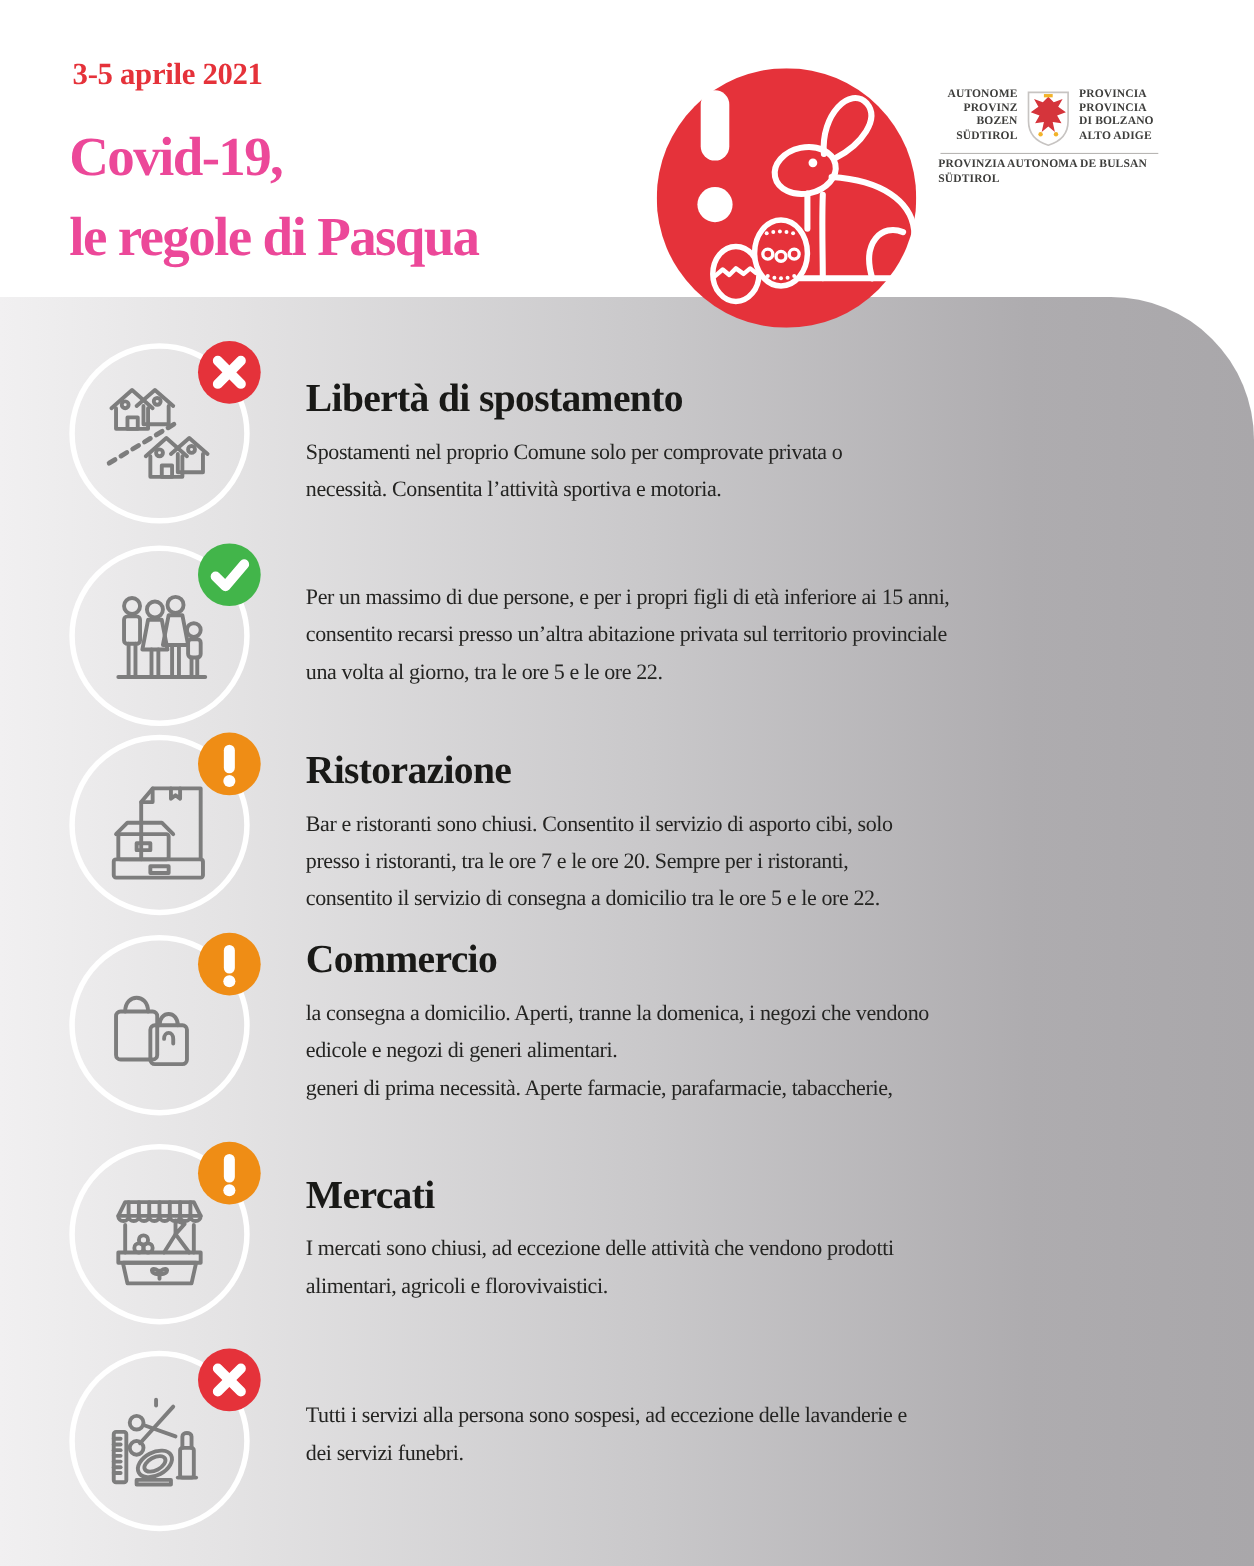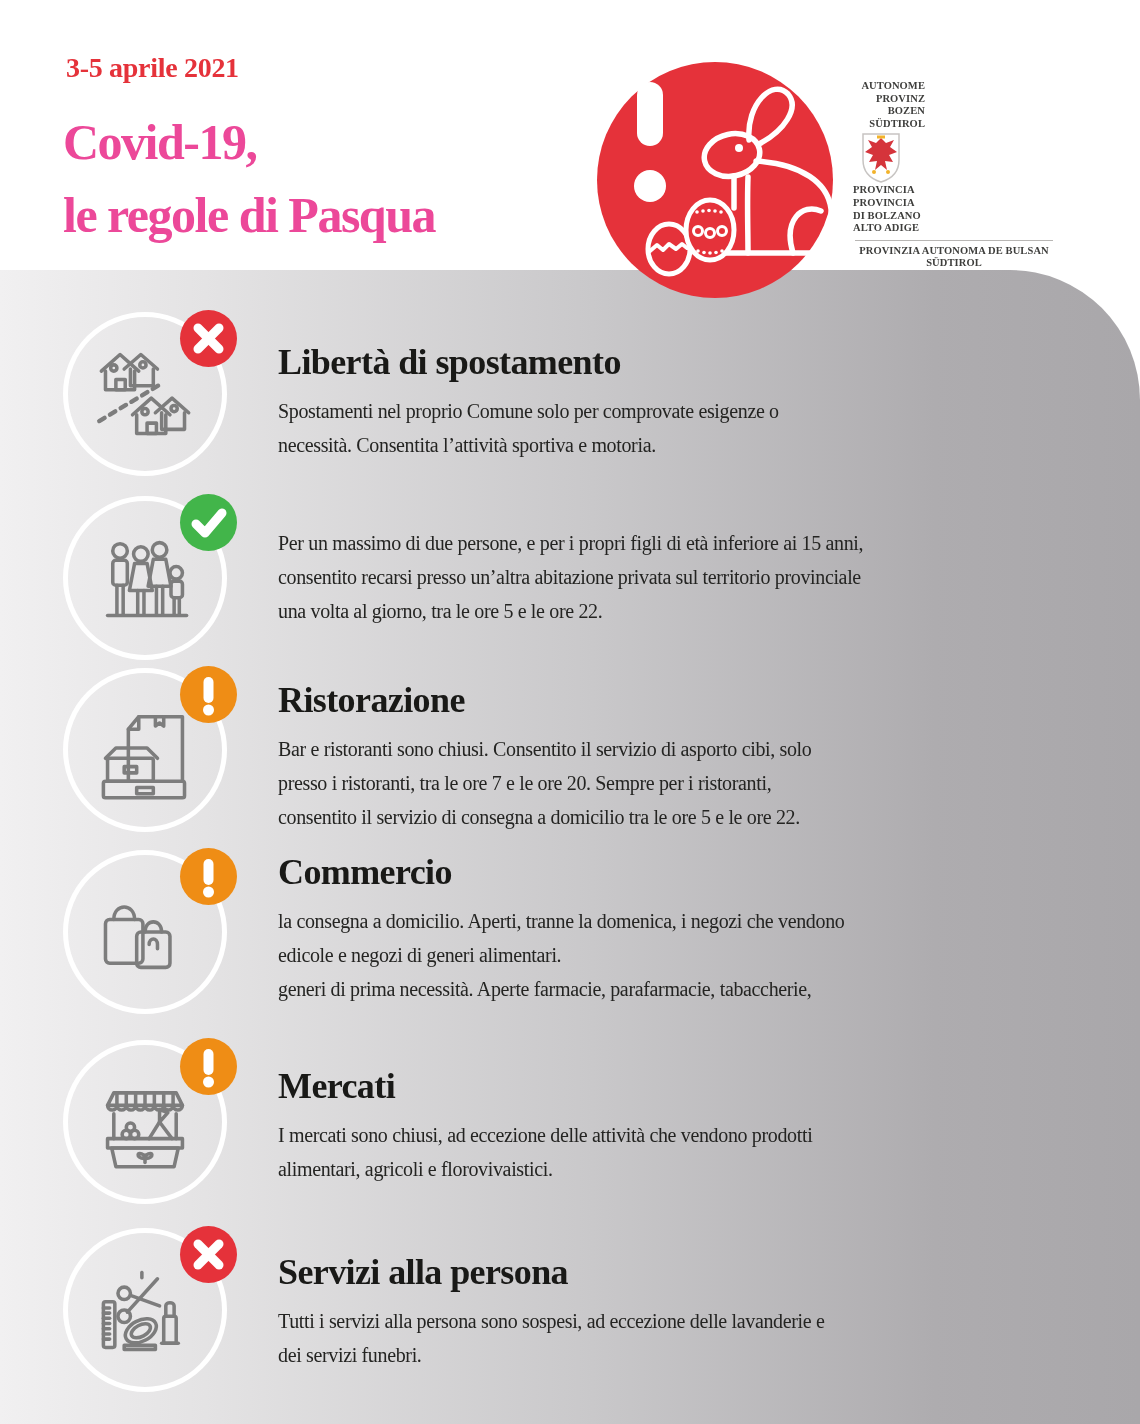--- a/index.html
+++ b/index.html
@@ -20,26 +20,26 @@
   }
   
   .hero{
     position:absolute;left:597px;top:62px;width:236px;height:236px;z-index:5;
   }
   
   .logo{
     position:absolute;left:853px;top:80px;width:210px;z-index:4;
     color:#3e3e3c;font-weight:700;font-size:10.5px;line-height:12.6px;letter-spacing:0.1px;
   }
-  .logo-top{display:flex;align-items:flex-start;flex-direction:column;}
+  .logo-top{display:flex;align-items:flex-start;}
   .logo-de{width:72px;text-align:right;}
   .logo-coat{width:56px;display:flex;justify-content:center;padding-top:2px;}
   .logo-it{width:82px;text-align:left;}
   .logo-divider{border-top:1px solid #b8b6b4;margin:5px 0 4px 2px;width:198px;}
-  .logo-ladin{text-align:center;width:202px;}
+  .logo-ladin{width:202px;}
   
   .panel{
     position:absolute;left:0;top:270px;width:1140px;height:1154px;
     background:linear-gradient(to right,#f1f0f1 0%,#e4e3e4 18%,#c9c8ca 52%,#aeacaf 82%,#a9a7aa 100%);
     border-top-right-radius:130px;
   }
   
   .icon-wrap{position:absolute;left:63px;width:164px;height:164px;z-index:3;}
   .ring{
     position:absolute;left:0;top:0;width:164px;height:164px;border-radius:50%;
@@ -171,21 +171,21 @@
     <div class="badge forbidden">
       <svg viewBox="0 0 57 57" width="57" height="57" stroke="#ffffff" stroke-width="9" stroke-linecap="round">
         <path d="M18,18 L39,39"></path>
           <path d="M39,18 L18,39"></path>
       </svg>
     </div>
   </div>
   <div class="item-text" style="top:345px">
     <h3 class="item-title">Libertà di spostamento</h3>
     <div class="item-body">
-        <div class="body-line">Spostamenti nel proprio Comune solo per comprovate esigenze o</div>
+        <div class="body-line">Spostamenti nel proprio Comune solo per comprovate privata o</div>
         <div class="body-line">necessità. Consentita l’attività sportiva e motoria.</div>
       </div>
   </div>
 
   <div class="icon-wrap" style="top:496px">
     <div class="ring"></div>
     <svg class="icon-art" viewBox="0 0 100 100" fill="none" stroke="#7d7d7d" stroke-width="3.4" stroke-linecap="round" stroke-linejoin="round">
       <circle cx="26" cy="24" r="7"></circle>
         <rect x="19" y="33" width="14" height="24" rx="3"></rect>
         <path d="M23,57 V84"></path>
@@ -335,20 +335,19 @@
       <path d="M66,82 h16"></path>
     </svg>
     <div class="badge forbidden">
       <svg viewBox="0 0 57 57" width="57" height="57" stroke="#ffffff" stroke-width="9" stroke-linecap="round">
         <path d="M18,18 L39,39"></path>
           <path d="M39,18 L18,39"></path>
       </svg>
     </div>
   </div>
   <div class="item-text" style="top:1255px">
-    <h3 class="item-title">Servizi alla persona</h3>
     <div class="item-body">
         <div class="body-line">Tutti i servizi alla persona sono sospesi, ad eccezione delle lavanderie e</div>
         <div class="body-line">dei servizi funebri.</div>
       </div>
   </div>
 
 </div>
 
 </body></html>

